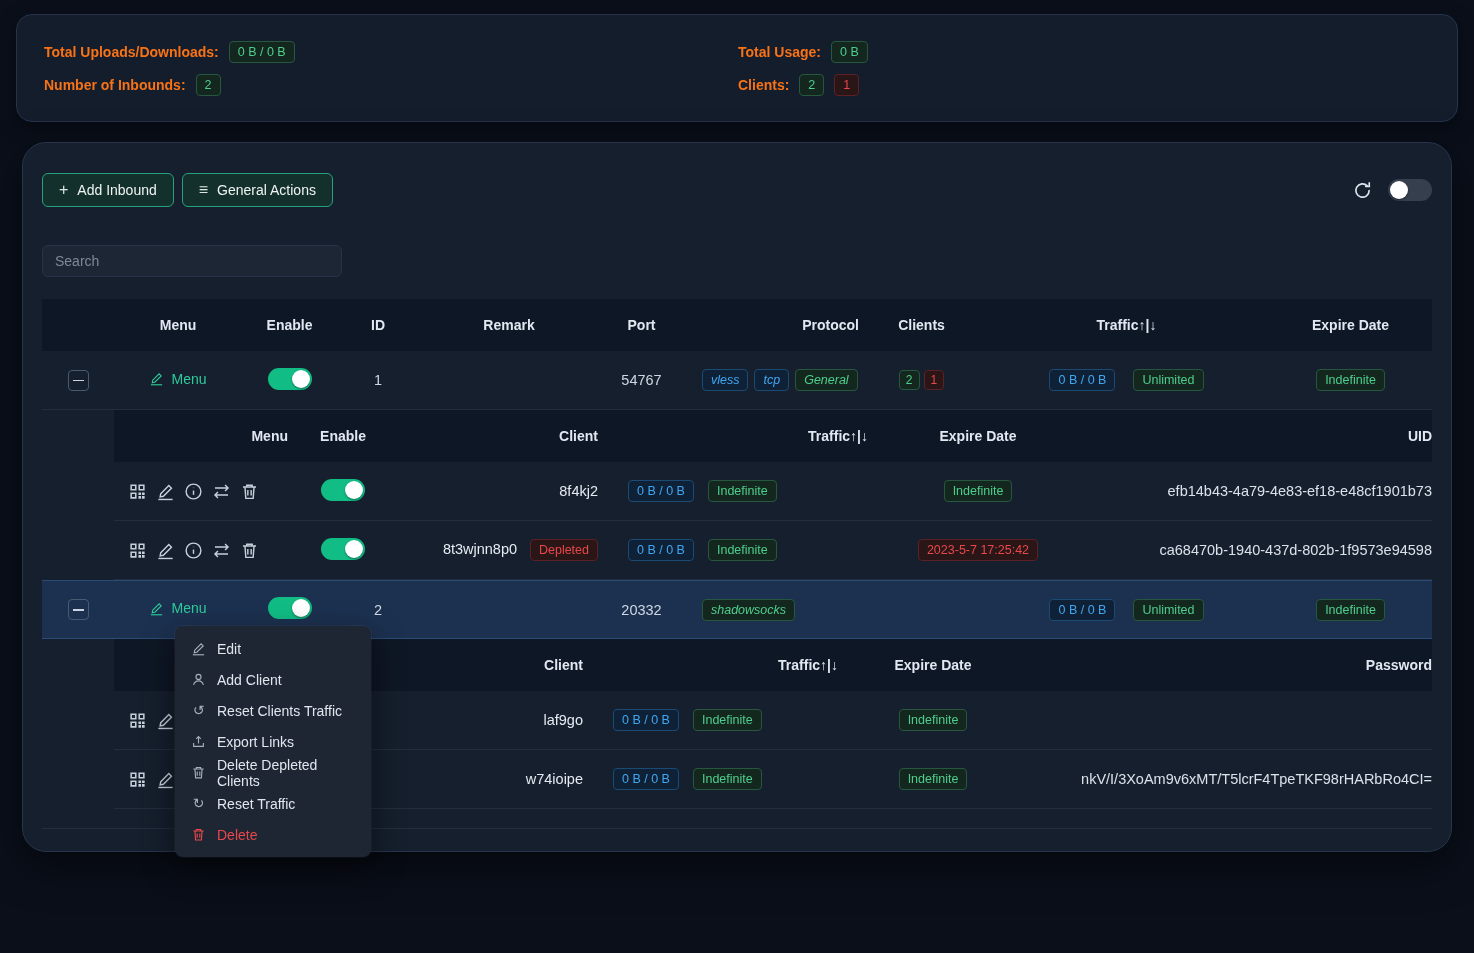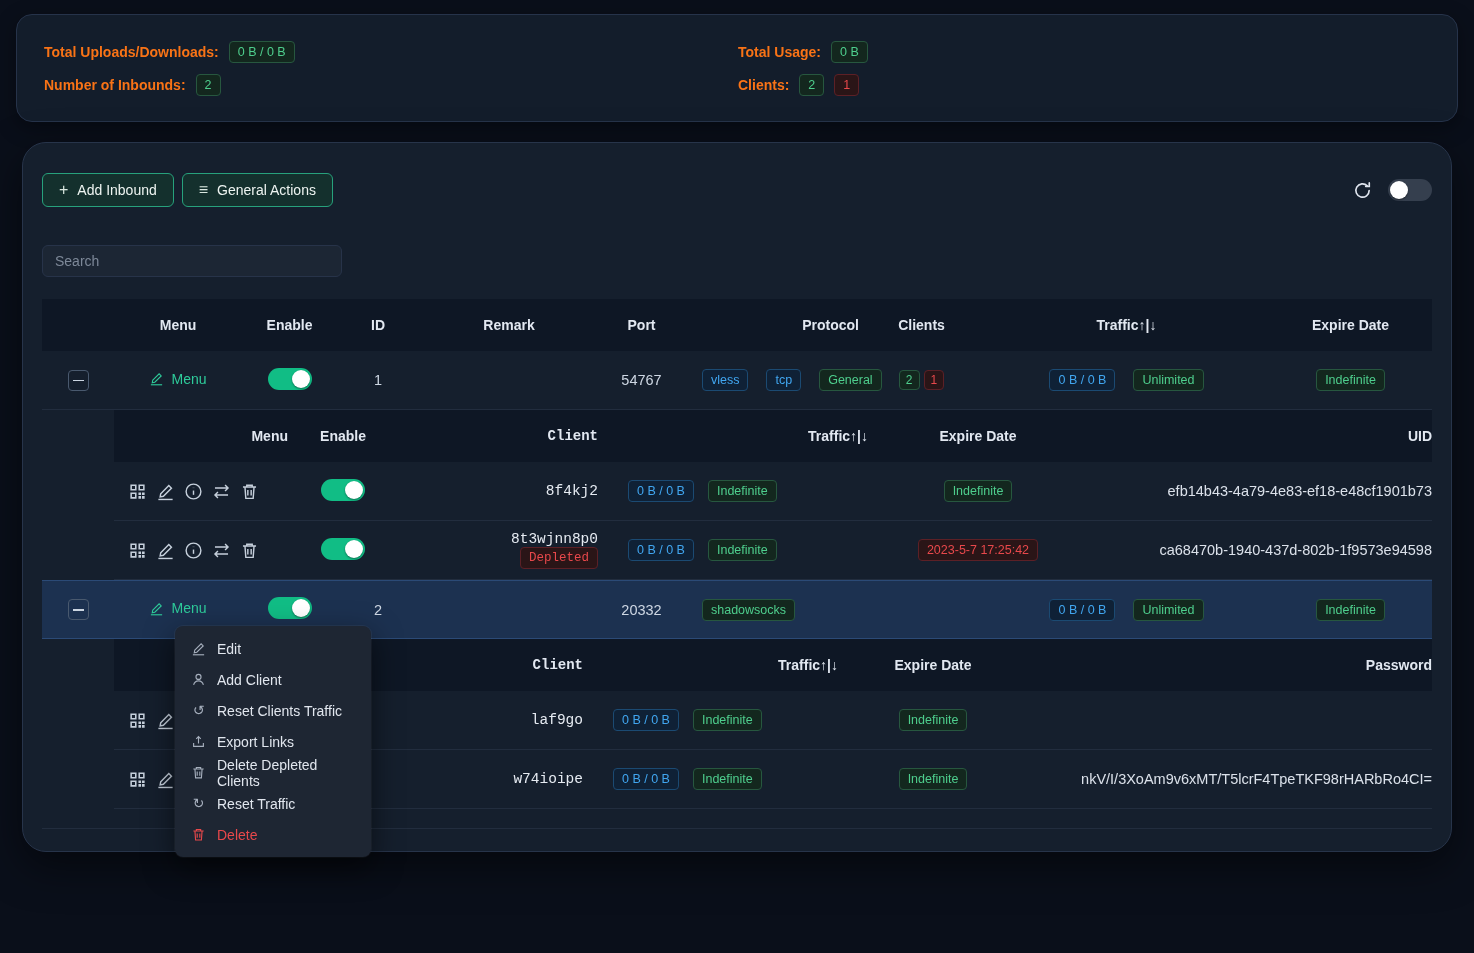--- a/index.html
+++ b/index.html
@@ -67,26 +67,26 @@
   .table { margin-top:22px; }
   .grid-main { display:grid; grid-template-columns:72px 128px 95px 82px 180px 85px 175px 125px 285px 1fr; align-items:center; }
   .grid-sub1 { display:grid; grid-template-columns:174px 110px 200px 270px 220px 1fr; align-items:center; }
   .grid-sub2 { display:grid; grid-template-columns:174px 110px 185px 255px 190px 1fr; align-items:center; }
   .thead { background:#0e1725; font-weight:700; color:#e2e8f1; height:52px; }
   .trow { height:59px; border-bottom:1px solid #222d3e; background:transparent; }
   .trow.highlight { background:#1c3150; border-top:1px solid #2b4a76; border-bottom:1px solid #2b4a76; }
   .subwrap { margin-left:72px; }
   .cell { text-align:center; }
   .cell.left { text-align:right; }
-  .pl14 { padding-left:14px; } .pl18 { padding-left:18px; } .pl20 { padding-left:20px;font-family:Liberation Mono, monospace; }
+  .pl14 { padding-left:14px; } .pl18 { padding-left:18px; } .pl20 { padding-left:20px; }
   .pl30 { padding-left:30px; } .pl38 { padding-left:38px; }
 
   .flexc { display:flex; align-items:center; justify-content:center; }
   .flexl { display:flex; align-items:center; justify-content:flex-start; }
-  .gap4 { gap:4px; } .gap6 { gap:18px; } .gap14 { gap:14px; } .gap18 { gap:18px; }
+  .gap4 { gap:4px; } .gap6 { gap:6px;font-style:italic; } .gap14 { gap:14px; } .gap18 { gap:18px; }
 
   .expand-btn {
     width:21px; height:21px; border:1px solid #49596e; background:transparent;
     border-radius:4px; position:relative; cursor:pointer; display:inline-block; vertical-align:middle;
   }
   .minus-glyph { position:absolute; left:4px; right:4px; top:9px; height:1.5px; background:#cbd5e1; }
 
   .menu-link { display:inline-flex; align-items:center; gap:7px; color:#2ecb9a; cursor:pointer; font-size:14px; }
   .menu-link svg { width:15px; height:15px; }
 

